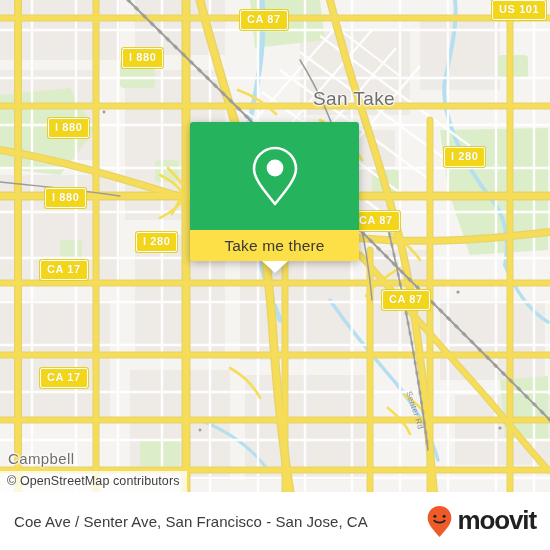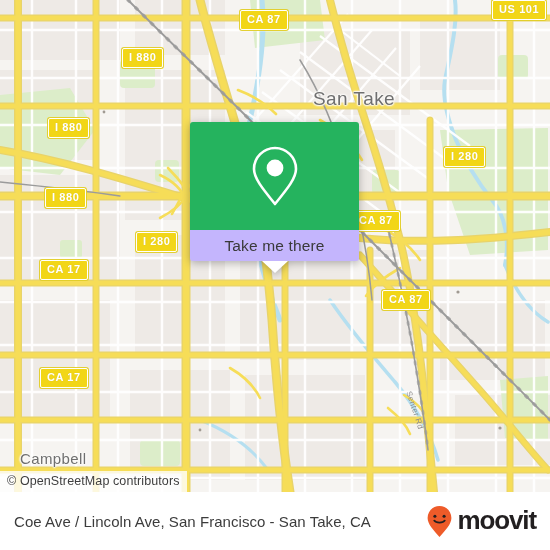--- a/index.html
+++ b/index.html
@@ -38,21 +38,21 @@
     position:absolute;
     color:#6f6f6f;
     white-space:nowrap;
     letter-spacing:.4px;
     text-shadow:
       -1.2px 0 1.4px #fbfaf8, 1.2px 0 1.4px #fbfaf8,
       0 -1.2px 1.4px #fbfaf8, 0 1.2px 1.4px #fbfaf8,
       0 0 3px #fbfaf8;
   }
   .place-city{font-size:19px;}
-  .place-town{font-size:15px;margin-left:12px;}
+  .place-town{font-size:15px;}
   .street-label{
     position:absolute;
     color:#8a8a8a;
     font-size:8px;
     letter-spacing:.4px;
     white-space:nowrap;
     transform-origin:0 0;
   }
 
   
@@ -75,21 +75,21 @@
     filter:drop-shadow(0 2px 4px rgba(0,0,0,.28));
   }
   .callout-top{
     background:#25b35e;
     height:108px;
     border-radius:3px 3px 0 0;
     display:flex;align-items:center;justify-content:center;
   }
   .callout-pin svg{display:block;}
   .callout-bottom{
-    background:#c4b5fd;
+    background:#fde047;
     height:31px;
     border-radius:0 0 3px 3px;
     display:flex;align-items:center;justify-content:center;
     position:relative;
   }
   .callout-label{
     font-size:15.5px;
     color:#3a3a3a;
     letter-spacing:.15px;
     line-height:1;
@@ -358,21 +358,21 @@
     </div>
 
     <div class="attribution">© OpenStreetMap contributors</div>
   </div>
 
   <div class="footer">
     <div class="footer-watermark">
       
     </div>
     <div class="footer-inner">
-      <div class="footer-title">Coe Ave / Lincoln Ave, San Francisco - San Take, CA</div>
+      <div class="footer-title">Coe Ave / Senter Ave, San Francisco - San Jose, CA</div>
       <div class="brand">
         <span class="brand-mark">
           <svg width="27" height="33" viewBox="0 0 27 33" xmlns="http://www.w3.org/2000/svg">
             <path d="M13.5 1 C6.9 1 1.6 6.3 1.6 12.9 C1.6 19 7.5 25 13.5 32 C19.5 25 25.4 19 25.4 12.9 C25.4 6.3 20.1 1 13.5 1 Z" fill="#ee5b29"></path>
             <circle cx="8.9" cy="11.2" r="1.55" fill="#231f20"></circle>
             <circle cx="18.1" cy="11.2" r="1.55" fill="#231f20"></circle>
             <path d="M8.2 15.6 C10.1 18.4 16.9 18.4 18.8 15.6" fill="none" stroke="#231f20" stroke-width="1.7" stroke-linecap="round"></path>
           </svg>
         </span>
         <span class="brand-word">moovit</span>

